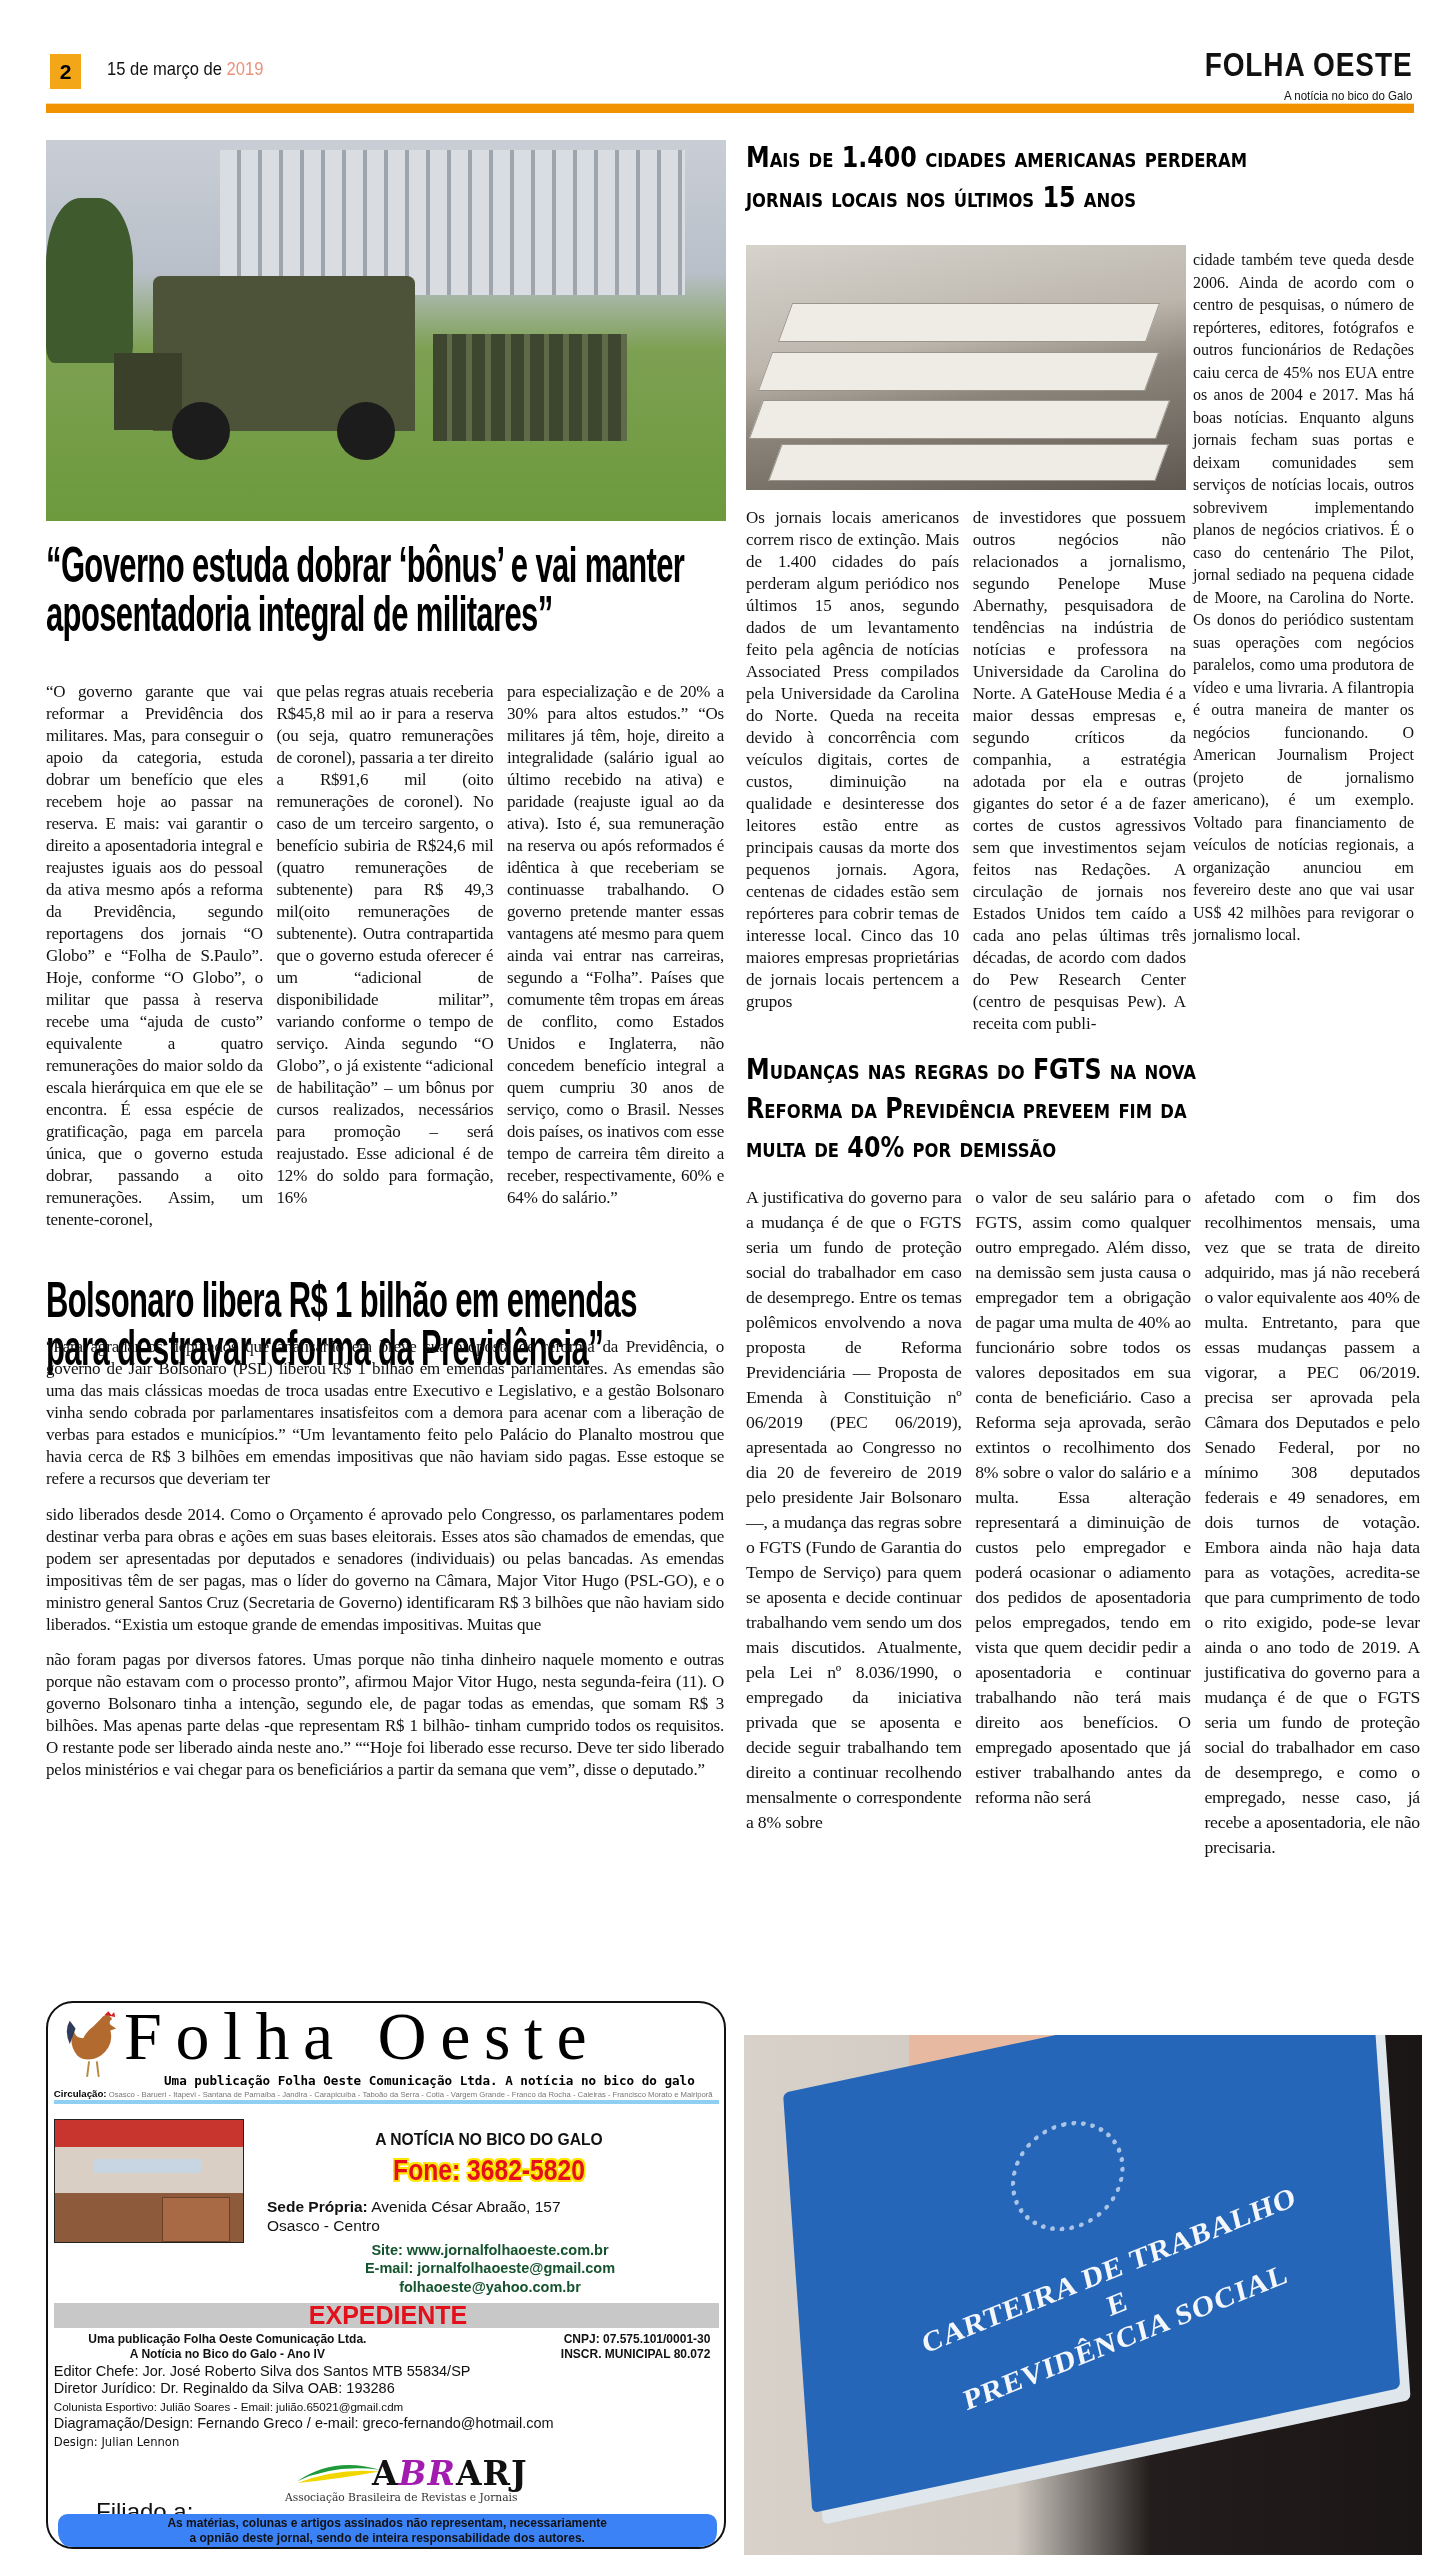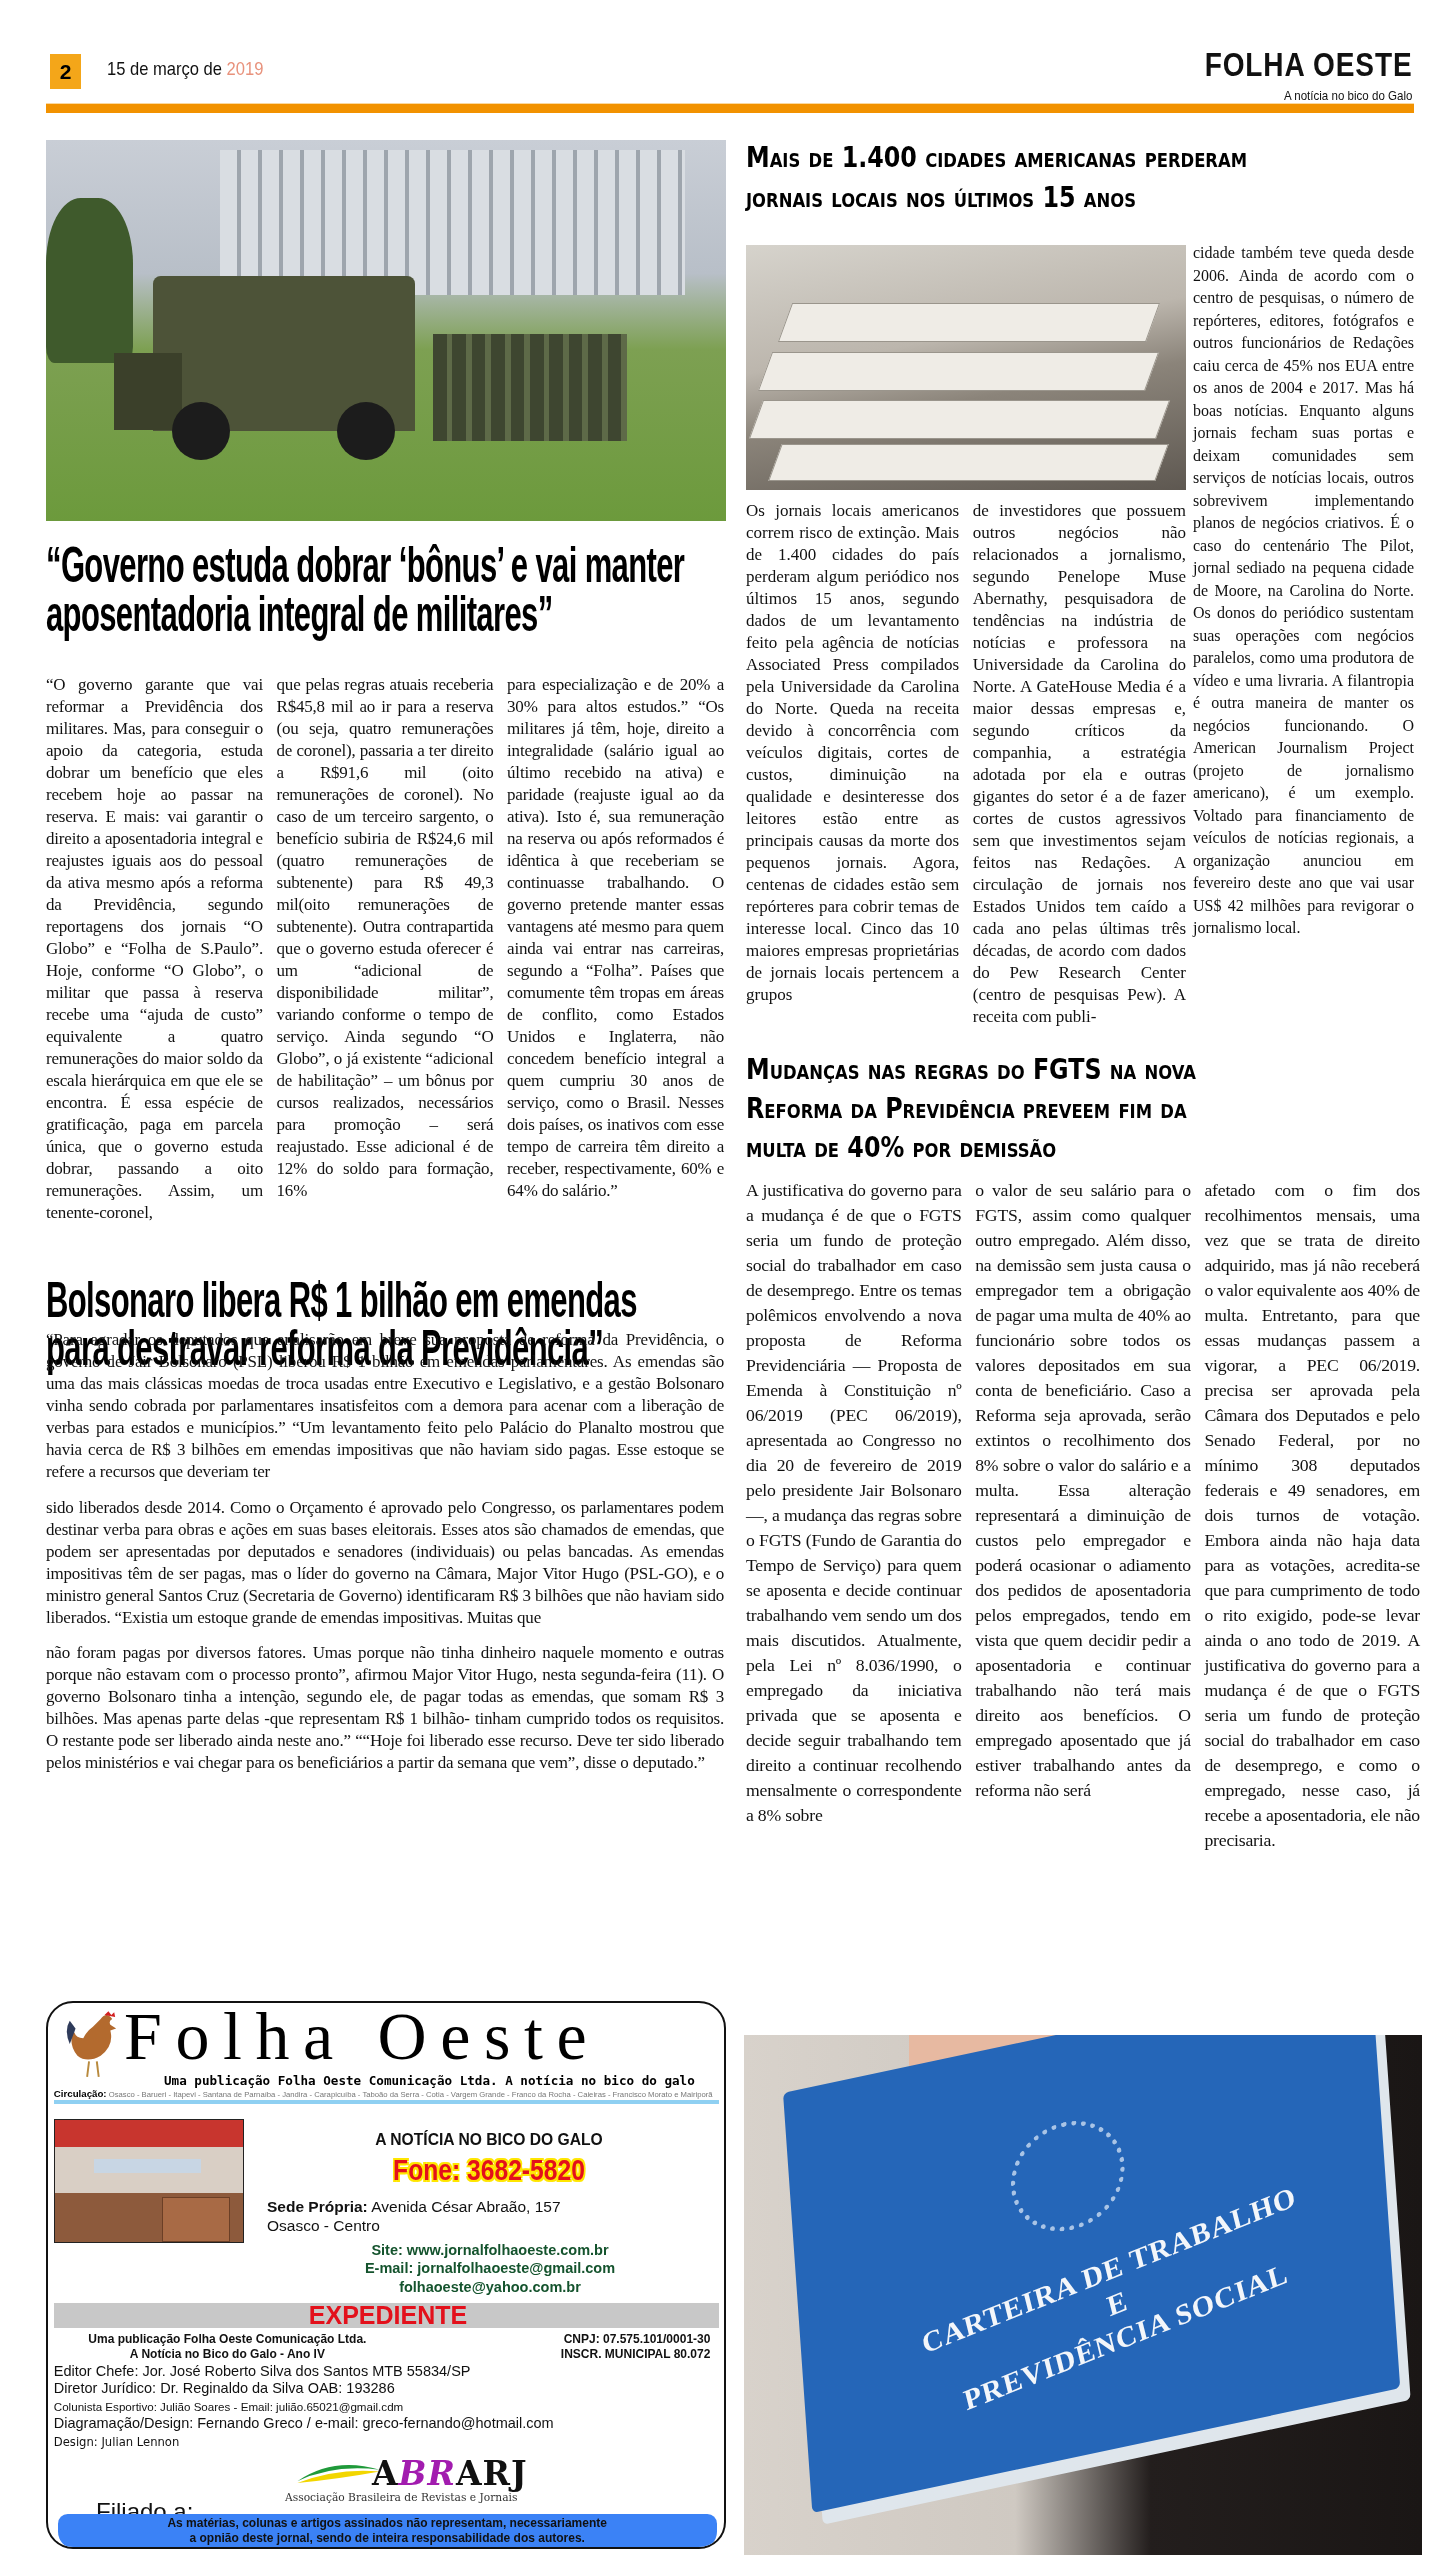--- a/index.html
+++ b/index.html
@@ -10,21 +10,21 @@
   .hdr-num { position: absolute; left: 50px; top: 54px; width: 31px; height: 35px; background: #f4a619;
     font: bold 21px "Liberation Sans", sans-serif; text-align: center; line-height: 35px; color: #000; }
   .hdr-date { position: absolute; left: 107px; top: 58px; font: 18.4px "Liberation Sans", sans-serif; color: #111; transform: scaleX(0.9); transform-origin: left; }
   .hdr-date .yr { color: #e8927c; }
   .hdr-brand { position: absolute; right: 39px; top: 46px; text-align: right; }
   .hdr-brand .t { font: bold 33px "Liberation Sans", sans-serif; letter-spacing: 1px; transform: scaleX(0.85); transform-origin: right; display: block; }
   .hdr-brand .s { font: 13.6px "Liberation Sans", sans-serif; transform: scaleX(0.85); transform-origin: right; display: block; margin-top: 3.9px; }
   .hdr-bar { position: absolute; left: 46px; top: 103px; width: 1368px; height: 9.7px; background: #f29200; border-top: 1px solid #fbd9a0; }
 
   
-  .cols { position: absolute; display: flex; gap: 13.6px; font-size: 17px; line-height: 22px; text-align: justify; }
+  .cols { position: absolute; display: flex; gap: 13.6px; font-size: 17px; line-height: 22px; text-align: justify; margin-top: 7px; }
   .cols .col { flex: 1; hyphens: auto; }
   .serif-cond { font-family: "Liberation Serif", serif; letter-spacing: -0.2px; }
 
   
   .photo { position: absolute; overflow: hidden; }
   .mil-photo { left: 46px; top: 140px; width: 680px; height: 381px;
     background: linear-gradient(180deg, #c9ced6 0%, #b8bfc8 35%, #7da052 55%, #6c9a3c 100%); }
   .mil-photo .bld { position: absolute; left: 174px; top: 9.7px; width: 465px; height: 145px; background: repeating-linear-gradient(90deg,#d9dde2 0 17.4px,#9ea5ad 17.4px 21px); }
   .mil-photo .tree { position: absolute; left: 0; top: 58px; width: 87px; height: 165px; background: #3f5a2c; border-radius: 40% 40% 10% 10%; }
   .mil-photo .truck { position: absolute; left: 107px; top: 136px; width: 262px; height: 155px; background: #4d5338; border-radius: 7.7px 7.7px 0 0; }

